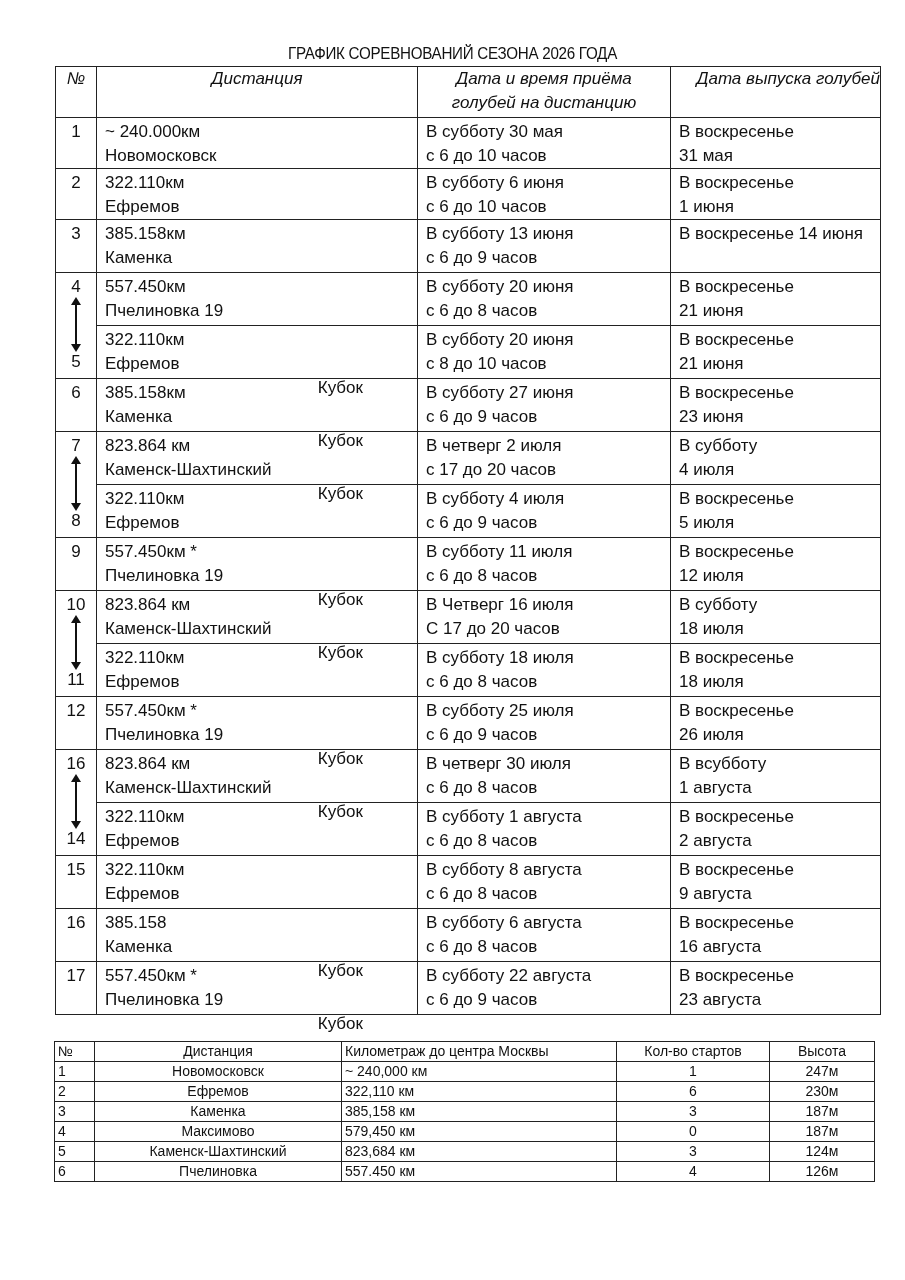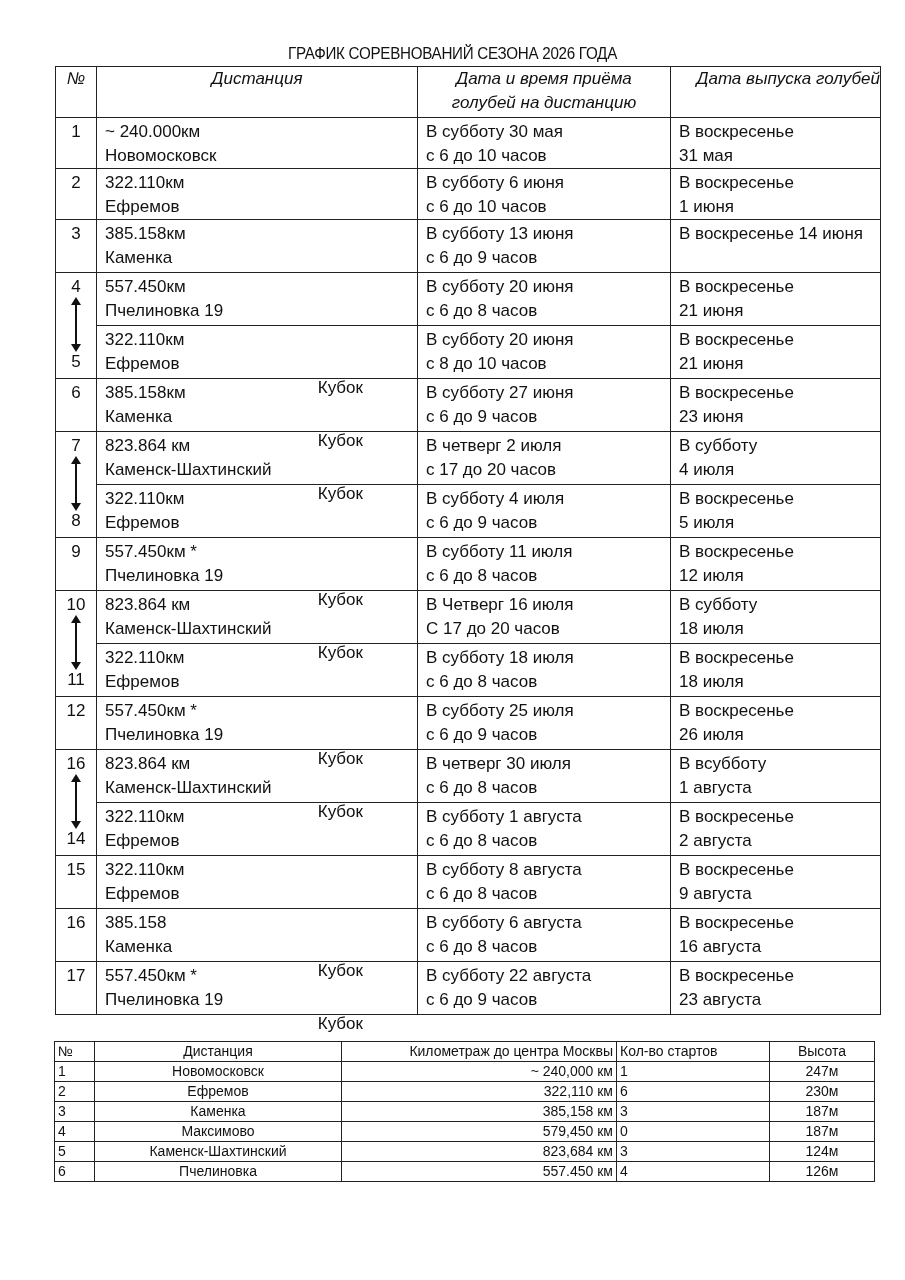--- a/index.html
+++ b/index.html
@@ -25,22 +25,22 @@
   .num-top { position: absolute; top: 2px; left: 0; right: 0; text-align: center; }
   .num-bot { position: absolute; bottom: 4px; left: 0; right: 0; text-align: center; }
   .arrow { position: absolute; left: 50%; top: 26px; bottom: 28px; width: 2px; background: #111; transform: translateX(-50%); }
   .arrow::before, .arrow::after { content: ""; position: absolute; left: -4px; border-left: 5px solid transparent; border-right: 5px solid transparent; }
   .arrow::before { top: -2px; border-bottom: 8px solid #111; }
   .arrow::after { bottom: -2px; border-top: 8px solid #111; }
   .small { position: absolute; left: 54px; top: 1041px; width: 816px; table-layout: fixed; }
   .small td, .small th { border: 1.3px solid #222; font-size: 14px; line-height: 19px; height: 19px; padding: 0 3px; font-weight: normal; }
   .small .s-num { width: 33px; text-align: left; }
   .small .s-dist { width: 240px; text-align: center; }
-  .small .s-km { width: 268px; text-align: right; }
-  .small .s-starts { width: 146px; text-align: left; }
+  .small .s-km { width: 268px; text-align: left; }
+  .small .s-starts { width: 146px; text-align: center; }
   .small .s-alt { width: 98px; text-align: center; }
 </style>
 </head>
 <body>
 
 <div class="title">ГРАФИК СОРЕВНОВАНИЙ СЕЗОНА 2026 ГОДА</div>
 
 <table class="main">
   <thead>
     <tr>

